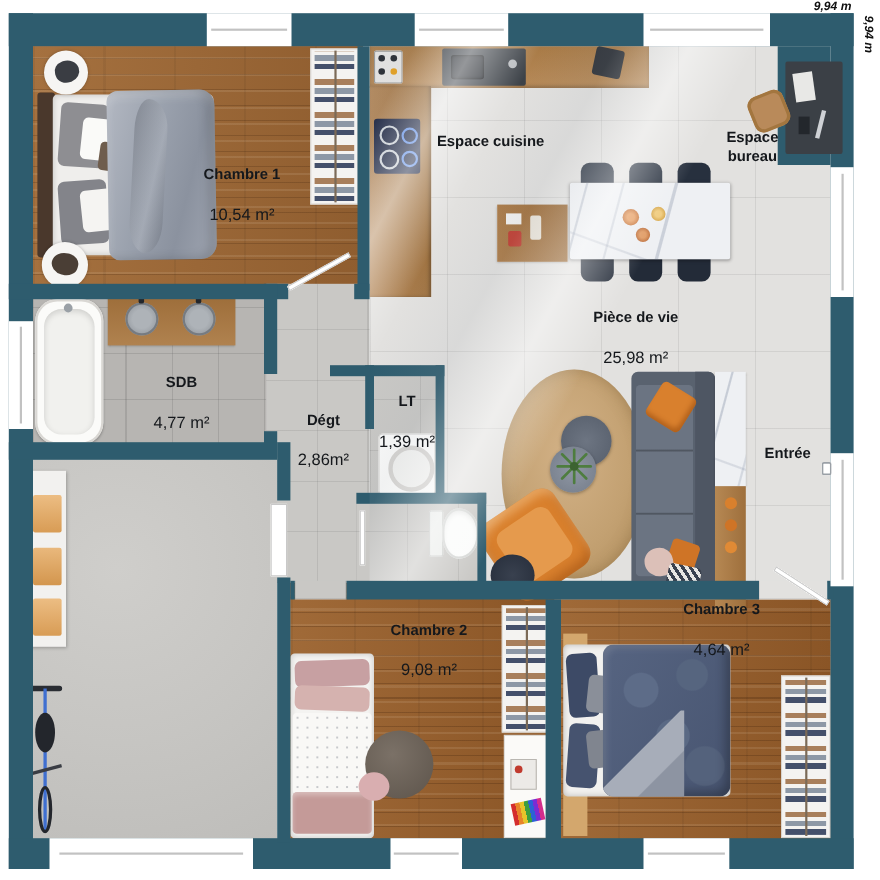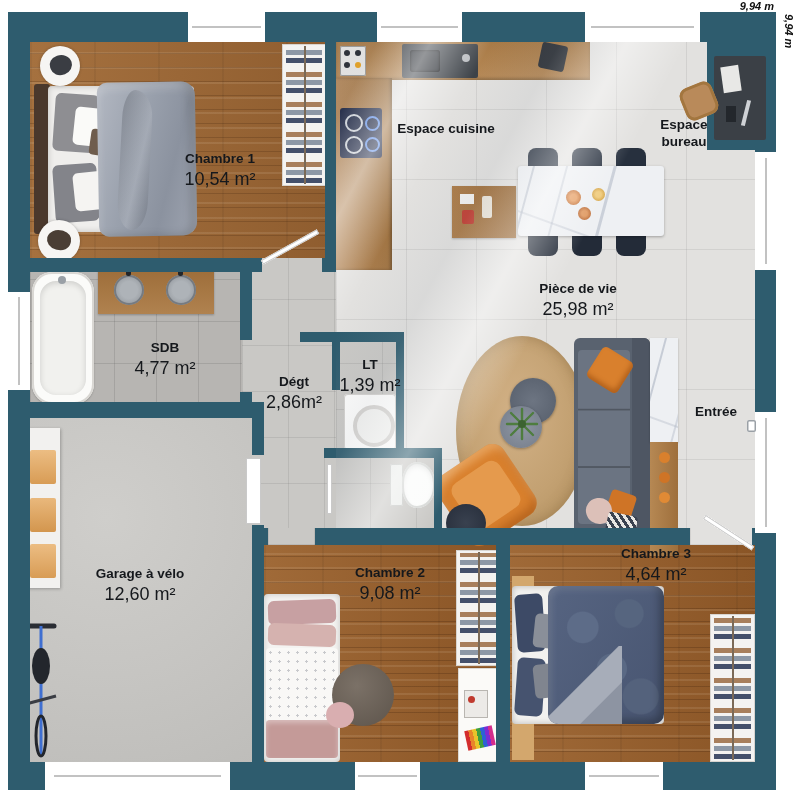--- a/index.html
+++ b/index.html
@@ -30,21 +30,21 @@
   .tile-sm{background-color:#b7b5b2;background-image:
     repeating-linear-gradient(0deg,rgba(80,80,80,0.18) 0 1px,transparent 1px 42px),
     repeating-linear-gradient(90deg,rgba(80,80,80,0.18) 0 1px,transparent 1px 42px);}
   .tile-md{background-color:#c9c8c5;background-image:
     repeating-linear-gradient(0deg,rgba(90,90,90,0.14) 0 1px,transparent 1px 46px),
     repeating-linear-gradient(90deg,rgba(90,90,90,0.14) 0 1px,transparent 1px 46px);}
   .concrete{background:radial-gradient(circle at 35% 30%,#cfcecb 0%,#c6c5c2 55%,#bebdba 100%);}
   
   .lab{position:absolute;z-index:9;text-align:center;color:#15181c;line-height:1.25;}
   .lab .nm{font-weight:bold;font-size:13.5px;display:block;}
-  .lab .ar{font-size:18px;display:block;}
+  .lab .ar{font-size:15px;display:block;margin-top:19px;}
   .dim{position:absolute;z-index:10;font-size:11px;font-weight:bold;font-style:italic;color:#111;}
   
   .fur{position:absolute;z-index:2;}
   .marble{background-color:#eef0f3;background-image:
     linear-gradient(105deg,transparent 0 14px,rgba(150,160,178,0.45) 15px 16px,transparent 17px 46px,rgba(150,160,178,0.3) 47px 48px,transparent 49px 92px,rgba(150,160,178,0.4) 93px 95px,transparent 96px),
     linear-gradient(20deg,transparent 0 22px,rgba(160,168,184,0.3) 23px 24px,transparent 25px 60px);}
   .closet{background:#f4f3f1;box-shadow:inset 0 0 0 1px #d8d4cf;overflow:hidden;}
   .closet::before{content:"";position:absolute;left:4px;right:4px;top:3px;bottom:3px;background:
     repeating-linear-gradient(0deg,#44506b 0 5px,#f4f3f1 5px 8px,#8d98a6 8px 13px,#f4f3f1 13px 16px,#a87f5c 16px 21px,#f4f3f1 21px 30px);}
   .closet::after{content:"";position:absolute;top:2px;bottom:2px;left:49%;width:2px;background:#7b6a57;}
@@ -299,24 +299,20 @@
     <span class="nm">Dégt</span>
     <span class="ar">2,86m²</span>
   </div>
   <div class="lab" style="left:330px;top:357px;width:80px;">
     <span class="nm">LT</span>
     <span class="ar">1,39 m²</span>
   </div>
   <div class="lab" style="left:676px;top:404px;width:80px;">
     <span class="nm">Entrée</span>
   </div>
-  <div class="lab" style="left:65px;top:566px;width:150px;">
-    <span class="nm">Garage à vélo</span>
-    <span class="ar">12,60 m²</span>
-  </div>
   <div class="lab" style="left:320px;top:565px;width:140px;">
     <span class="nm">Chambre 2</span>
     <span class="ar">9,08 m²</span>
   </div>
   <div class="lab" style="left:588px;top:546px;width:136px;">
     <span class="nm">Chambre 3</span>
     <span class="ar">4,64 m²</span>
   </div>
 
   <div class="dim" style="left:700px;top:0px;width:74px;text-align:right;">9,94 m</div>

